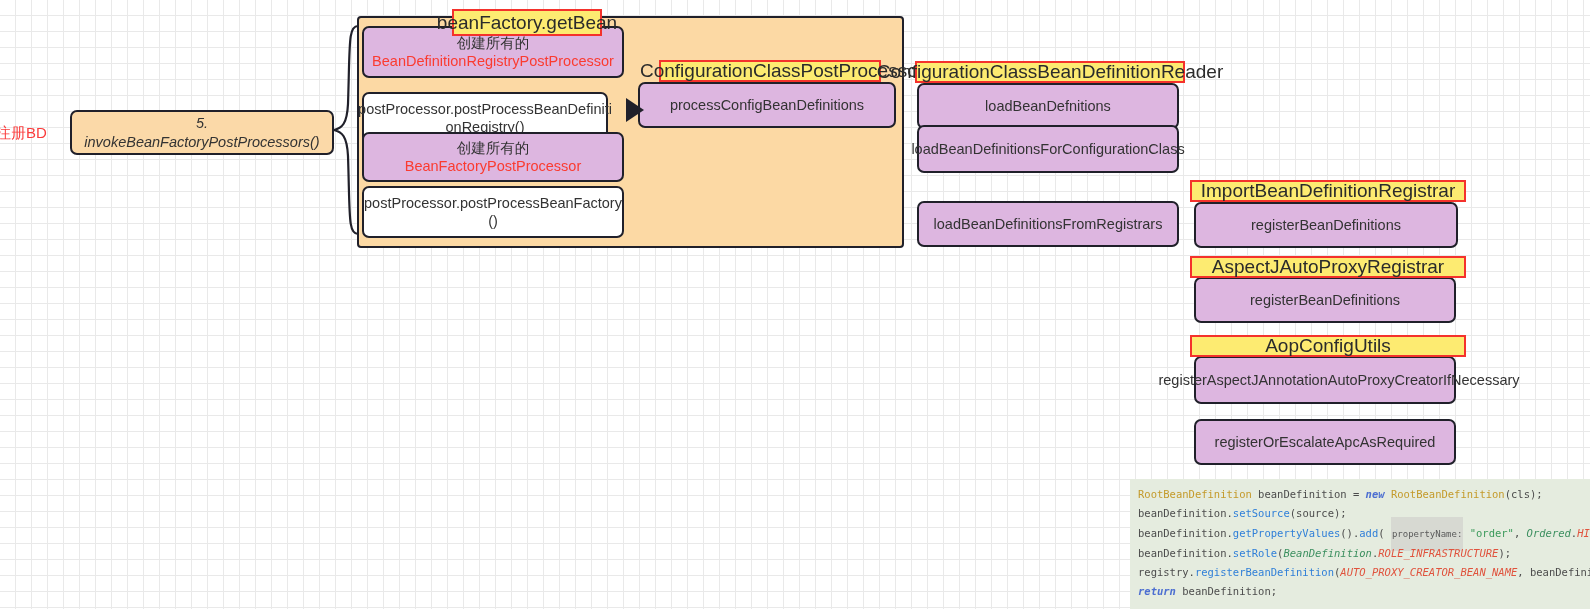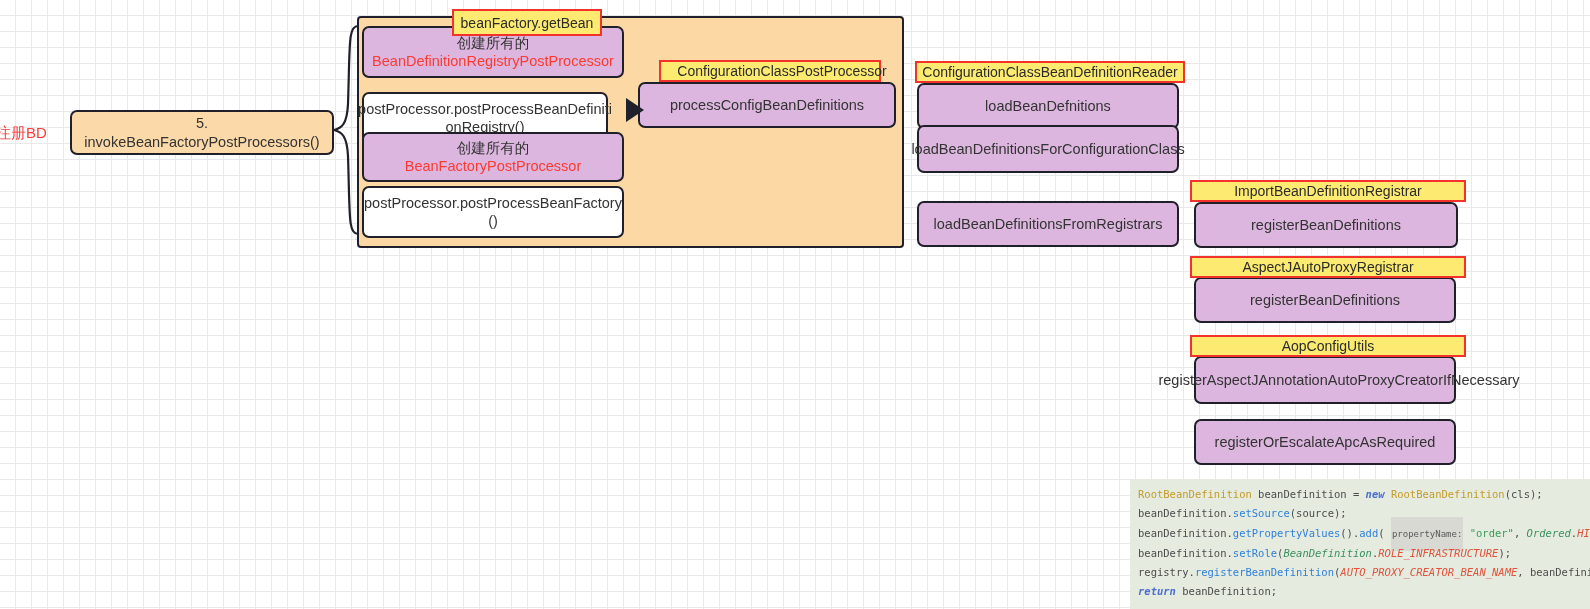--- a/index.html
+++ b/index.html
@@ -58,21 +58,21 @@
 
   
   .tag {
     position: absolute;
     box-sizing: border-box;
     background: #fdeb71;
     border: 2px solid #f4322c;
     display: flex;
     align-items: center;
     justify-content: center;
-    font-size: 14px;
+    font-size: 19px;
     color: #2b2b2b;
     z-index: 6;
   }
 
   .redlabel {
     position: absolute;
     color: #fa3c3c;
     font-size: 15px;
     white-space: nowrap;
   }
@@ -118,21 +118,21 @@
     padding: 12px 1px;
   }
 </style>
 </head>
 <body>
 
 <div id="canvas">
 
   <div class="redlabel" style="left:-4px; top:124px;">注册BD</div>
 
-  <div class="node box box-orange" style="left:70px; top:110px; width:264px; height:45px;">5. invokeBeanFactoryPostProcessors()</div>
+  <div class="node box box-orange" style="left:70px; top:110px; width:264px; height:45px;font-style:italic;">5. invokeBeanFactoryPostProcessors()</div>
 
   <svg class="brace" style="left:332px; top:24px; width:32px; height:212px;" viewBox="0 0 32 212">
     <path d="M26 2 C16 2 18 20 16 80 C15 100 10 104 2 106 C10 108 15 112 16 132 C18 192 16 210 26 210" fill="none" stroke="#20202a" stroke-width="2.2" stroke-linecap="round"></path>
   </svg>
 
   <div class="group-orange" style="left:357px; top:16px; width:547px; height:232px;"></div>
 
   <div class="node box box-purple" style="left:362px; top:26px; width:262px; height:52px; flex-direction:column;">
     <span class="twoline">创建所有的</span>
     <span class="twoline hl-red">BeanDefinitionRegistryPostProcessor</span>

